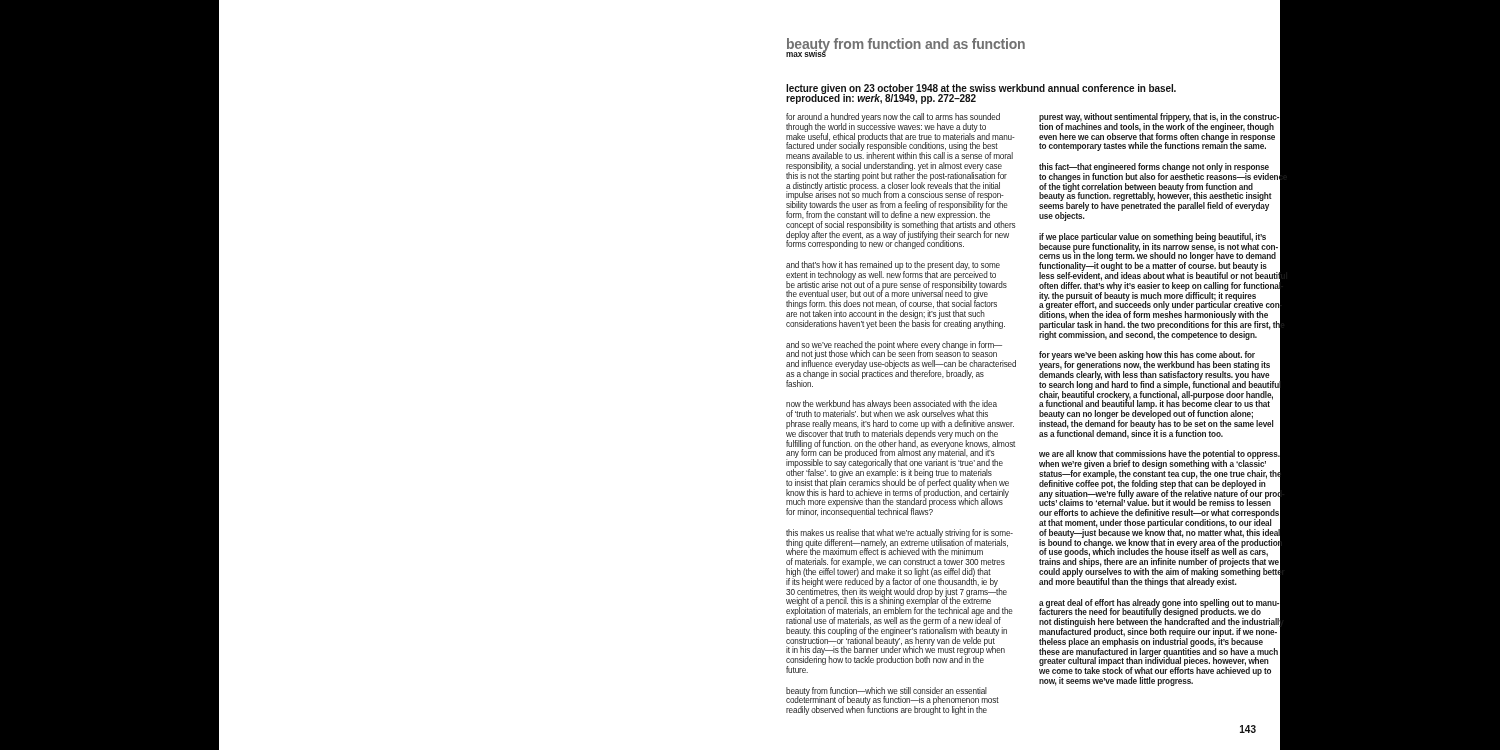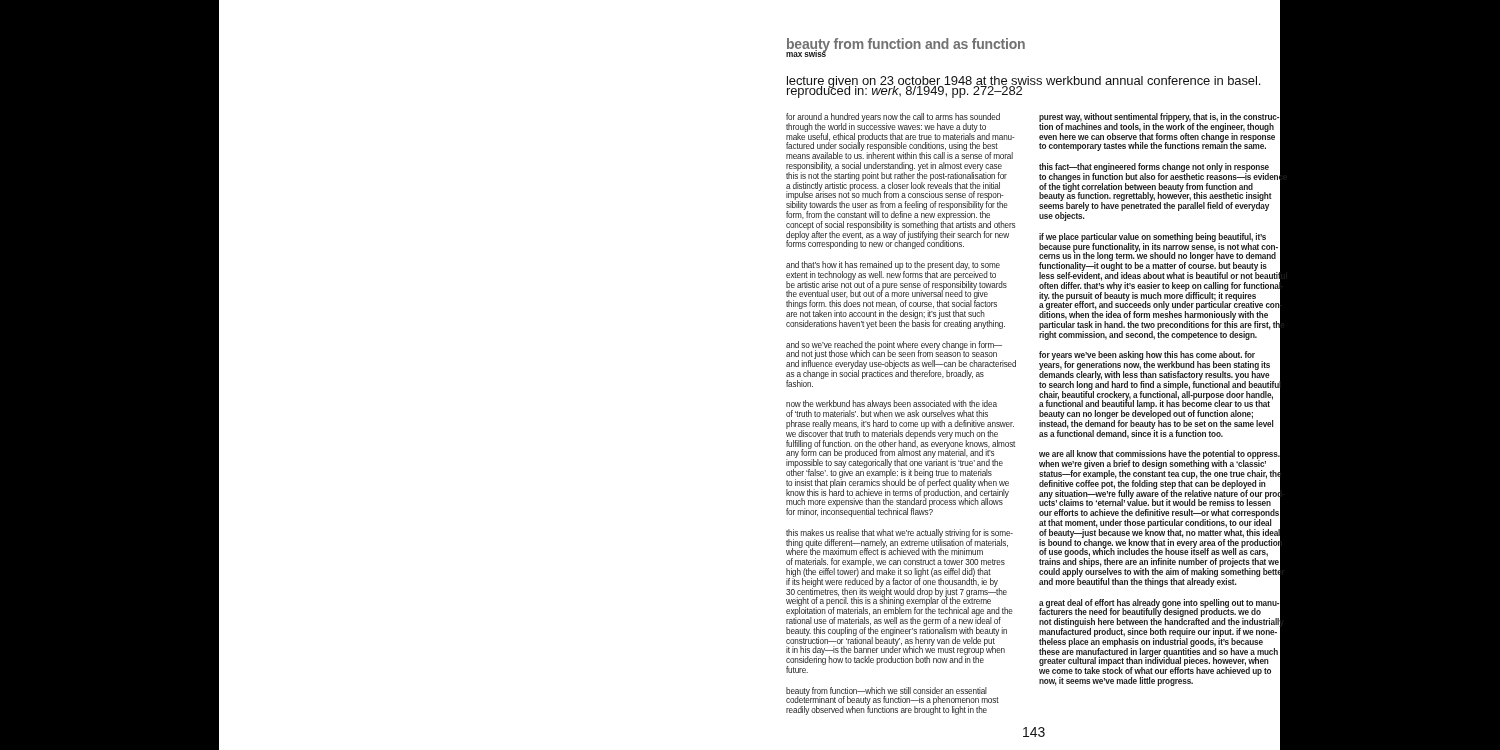--- a/index.html
+++ b/index.html
@@ -37,23 +37,23 @@
     left: 567px;
     top: 50px;
     font-size: 8.2px;
     font-weight: bold;
     letter-spacing: -0.1px;
     color: #141414;
   }
   .meta {
     position: absolute;
     left: 567px;
-    top: 76px;
-    font-size: 13px;
-    font-weight: normal;
+    top: 84px;
+    font-size: 10px;
+    font-weight: bold;
     letter-spacing: -0.1px;
     line-height: 10.4px;
     color: #141414;
     white-space: nowrap;
   }
   .meta .it { font-style: italic; }
   .col {
     position: absolute;
     top: 113px;
     width: 260px;
@@ -66,23 +66,23 @@
     margin: 0 0 10.9px 0;
     white-space: pre-line;
   }
   .col-left  { left: 567px; }
   .col-right { left: 820px; font-weight: bold; }
   .page-num {
     position: absolute;
     left: 803px;
     top: 724px;
     width: 234px;
-    text-align: left;
-    font-size: 14px;
-    font-weight: normal;
+    text-align: right;
+    font-size: 10px;
+    font-weight: bold;
     color: #141414;
   }
 </style>
 </head>
 <body>
 
 <div class="paper">
 
   <h1 class="page-title">beauty from function and as function</h1>
 

